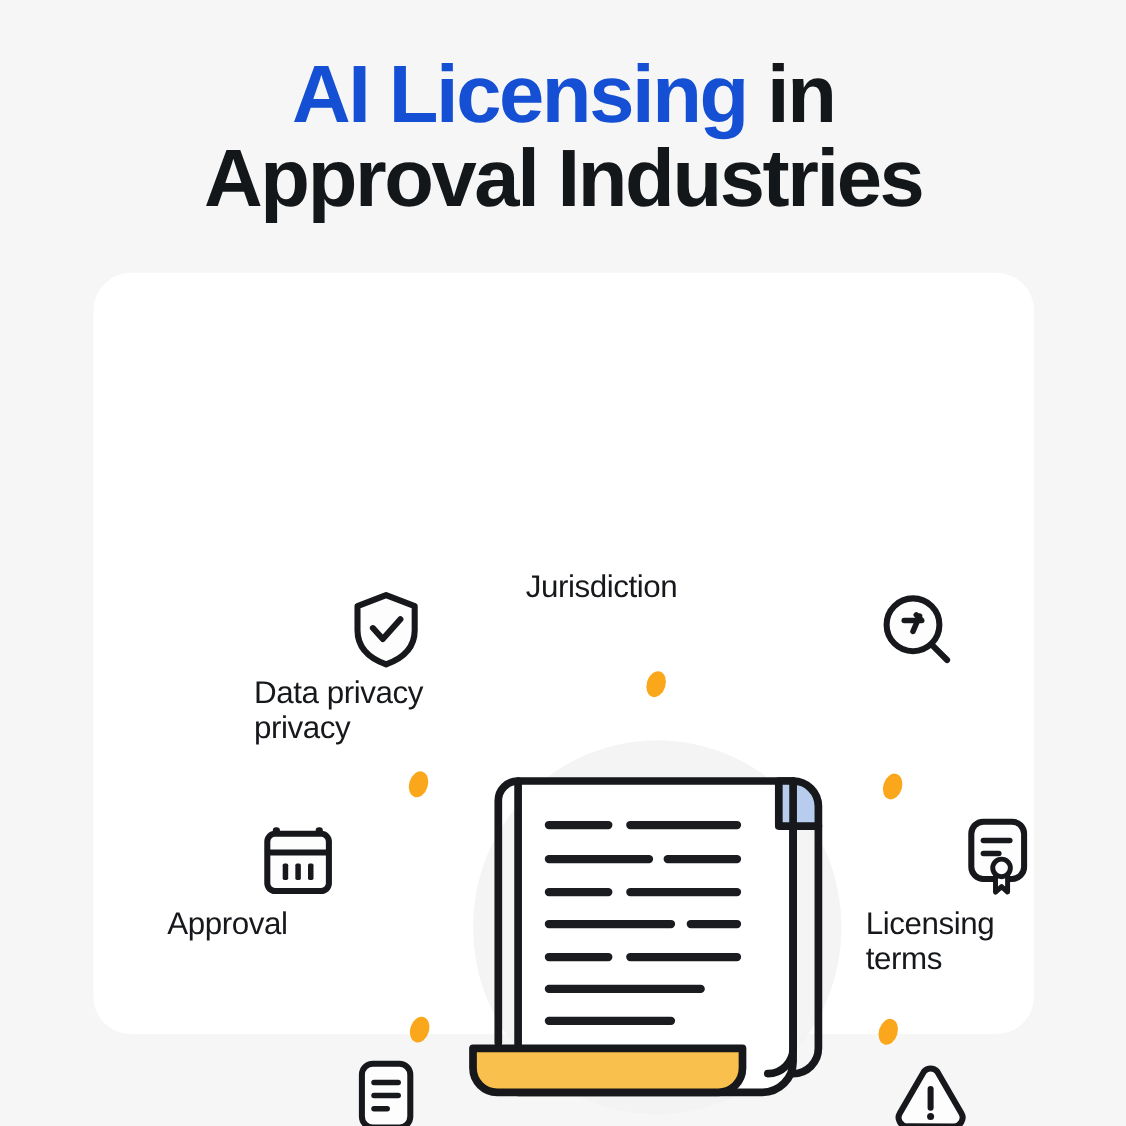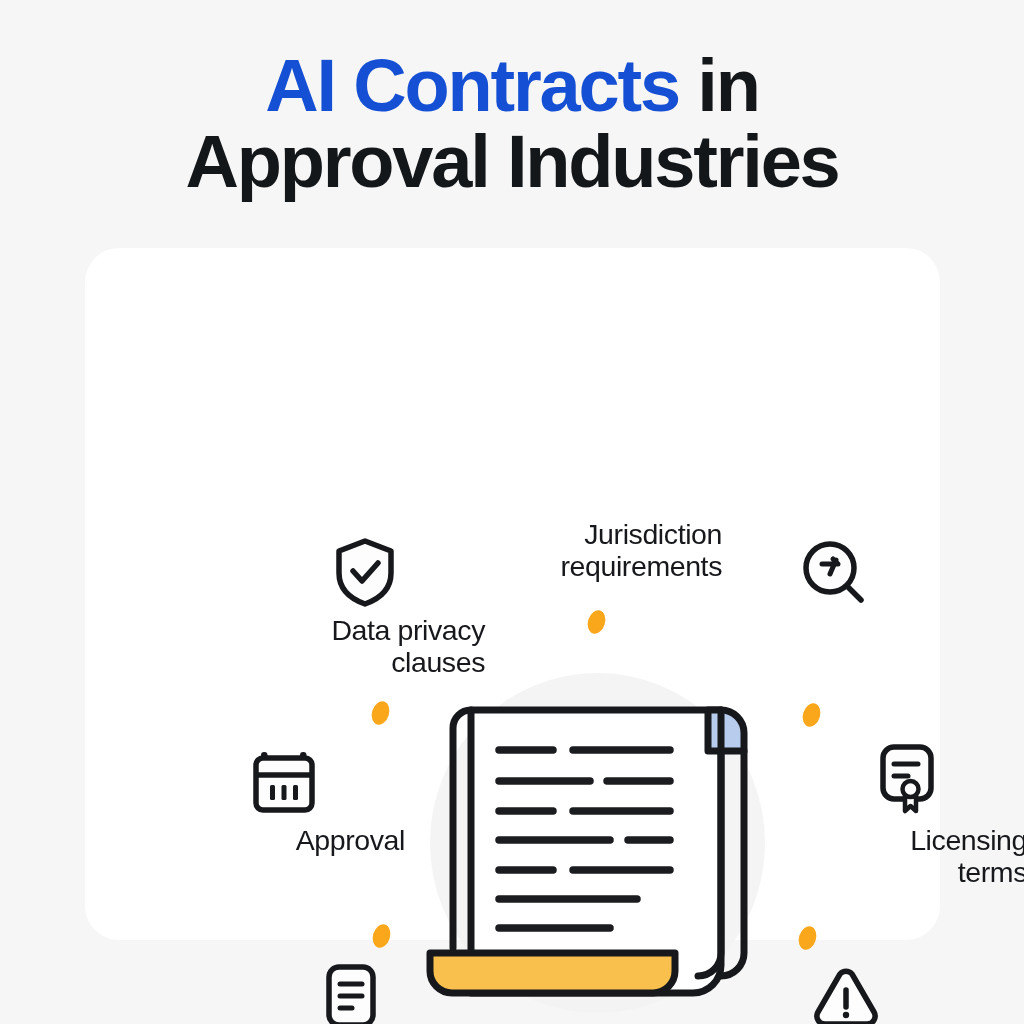--- a/index.html
+++ b/index.html
@@ -65,42 +65,42 @@
     position: absolute;
     left: 340px;
     top: 432px;
     width: 350px;
     height: 338px;
   }
 
   
   .node {
     position: absolute;
-    text-align: right;
+    text-align: left;
     width: 240px;
   }
   .node .icon-wrap {
     height: 78px;
     display: flex;
     align-items: flex-end;
     justify-content: center;
     margin-bottom: 6px;
   }
   .node .label {
     font-size: 28.5px;
     font-weight: 400;
     color: #16181B;
     line-height: 1.13;
     letter-spacing: -0.4px;
   }
 
-  .n-data-privacy   { left: 160px; top: 282px; }
+  .n-data-privacy   { left: 146px; top: 282px; }
   .n-jurisdiction   { left: 393px; top: 270px; width: 244px; }
   .n-audit-trail    { left: 629px; top: 282px; }
-  .n-approval       { left: 80px;  top: 492px; }
+  .n-approval       { left: 67px;  top: 492px; }
   .n-licensing      { left: 702px; top: 492px; }
   .n-retention      { left: 146px; top: 706px; }
   .n-reg-right      { left: 641px; top: 706px; }
 
   
   .dot {
     position: absolute;
     width: 17px;
     height: 24px;
     background: #FBA71B;
@@ -114,21 +114,21 @@
   .d5 { left: 714px; top: 678px; }
 
   svg { display: block; overflow: visible; }
 </style>
 </head>
 <body>
 
 <div id="stage">
 
   <div id="title-block">
-    <div class="title-line"><span class="title-accent">AI Contracts</span><span> in</span></div>
+    <div class="title-line"><span class="title-accent">AI Licensing</span><span> in</span></div>
     <div class="title-line">Approval Industries</div>
   </div>
 
   <div id="card">
 
     <div id="blob"></div>
 
     <div id="scroll-art">
       <svg width="350" height="338" viewBox="0 0 350 338">
 
@@ -168,28 +168,27 @@
 
     <div class="node n-data-privacy">
       <div class="icon-wrap">
         <svg width="64" height="72" viewBox="0 0 64 72">
           <path d="M32 5 L58 15 v22 c0 17 -12 26 -26 31 C18 63 6 54 6 37 V15 Z" fill="#FDFDFD" stroke="#17181B" stroke-width="5.5" stroke-linejoin="round"></path>
           <path d="M20 35 l9 10 l16 -18" fill="none" stroke="#17181B" stroke-width="5.5" stroke-linecap="round" stroke-linejoin="round"></path>
         </svg>
       </div>
       <div class="label">
         <div>Data privacy</div>
-        <div>clauses</div>
+        <div>privacy</div>
       </div>
     </div>
 
     <div class="node n-jurisdiction no-icon">
       <div class="label">
         <div>Jurisdiction</div>
-        <div>requirements</div>
       </div>
     </div>
 
     <div class="node n-audit-trail">
       <div class="icon-wrap">
         <svg width="68" height="70" viewBox="0 0 68 70">
           <circle cx="30" cy="30" r="24" fill="#FDFDFD" stroke="#17181B" stroke-width="5.5"></circle>
           <path d="M30 36 l6 -14" fill="none" stroke="#17181B" stroke-width="5" stroke-linecap="round"></path>
           <path d="M22 26 h16 l-5 -5" fill="none" stroke="#17181B" stroke-width="5" stroke-linecap="round" stroke-linejoin="round"></path>
           <line x1="47" y1="48" x2="61" y2="62" stroke="#17181B" stroke-width="5.5" stroke-linecap="round"></line>

